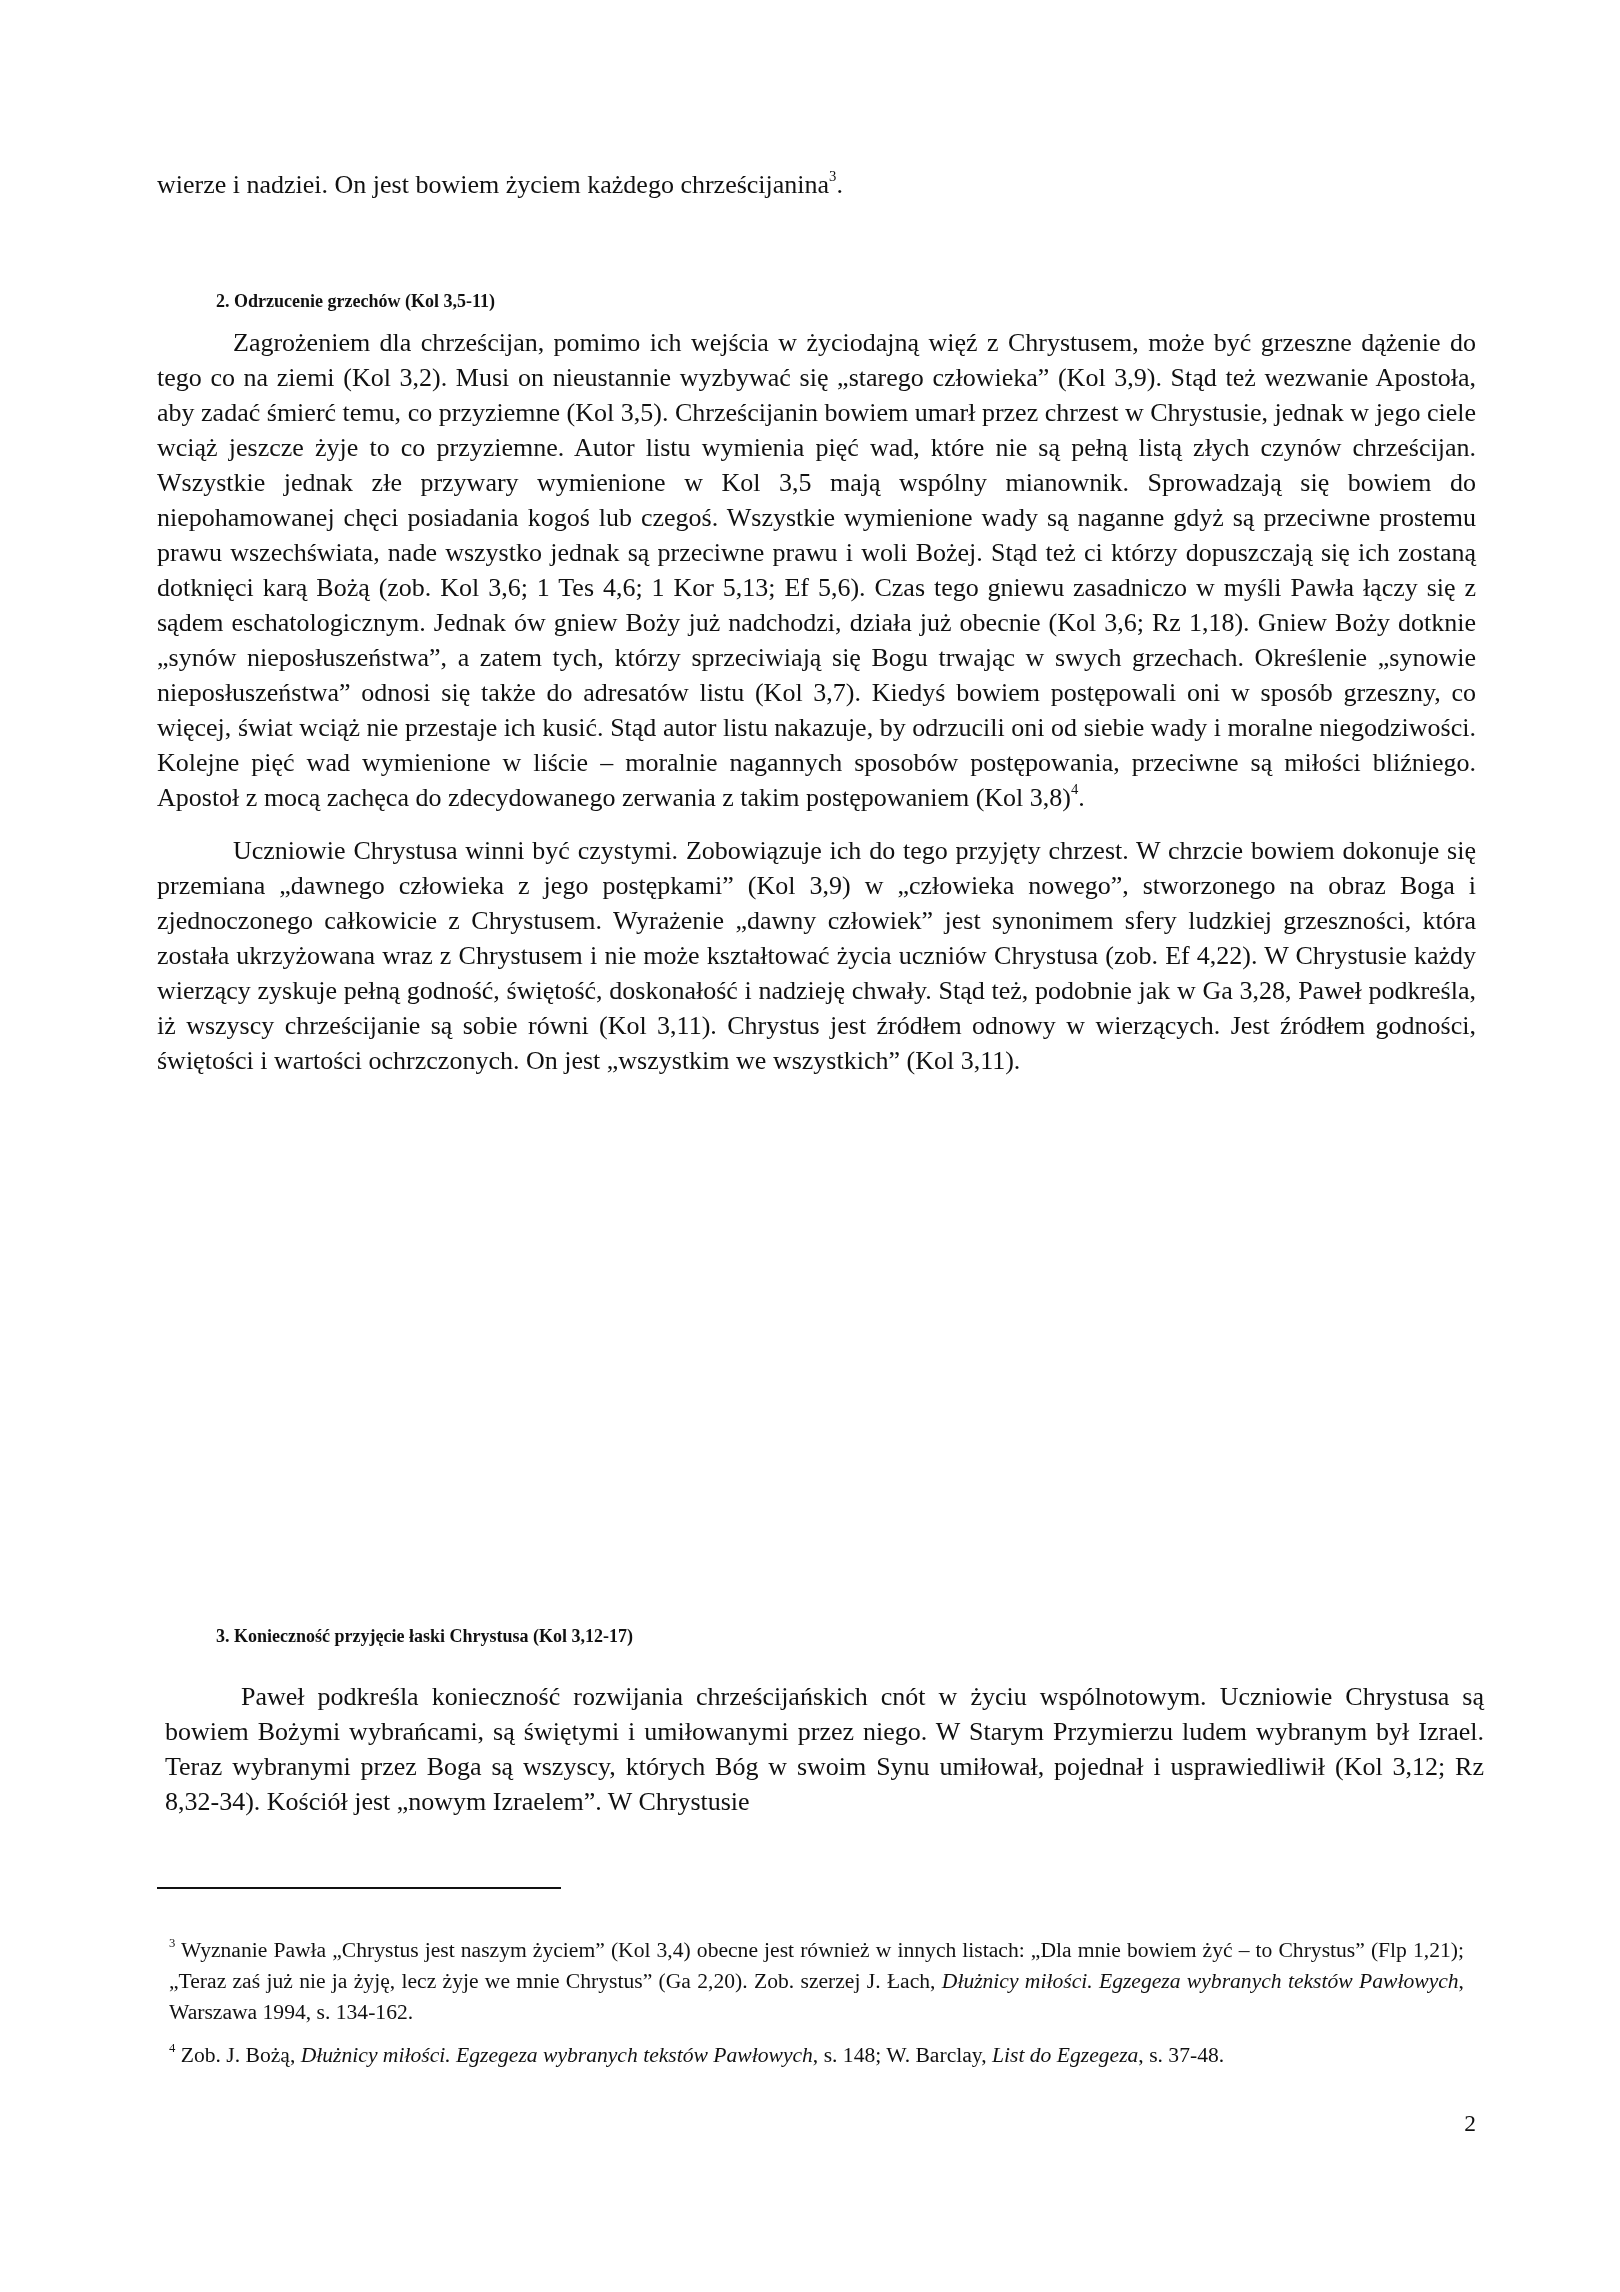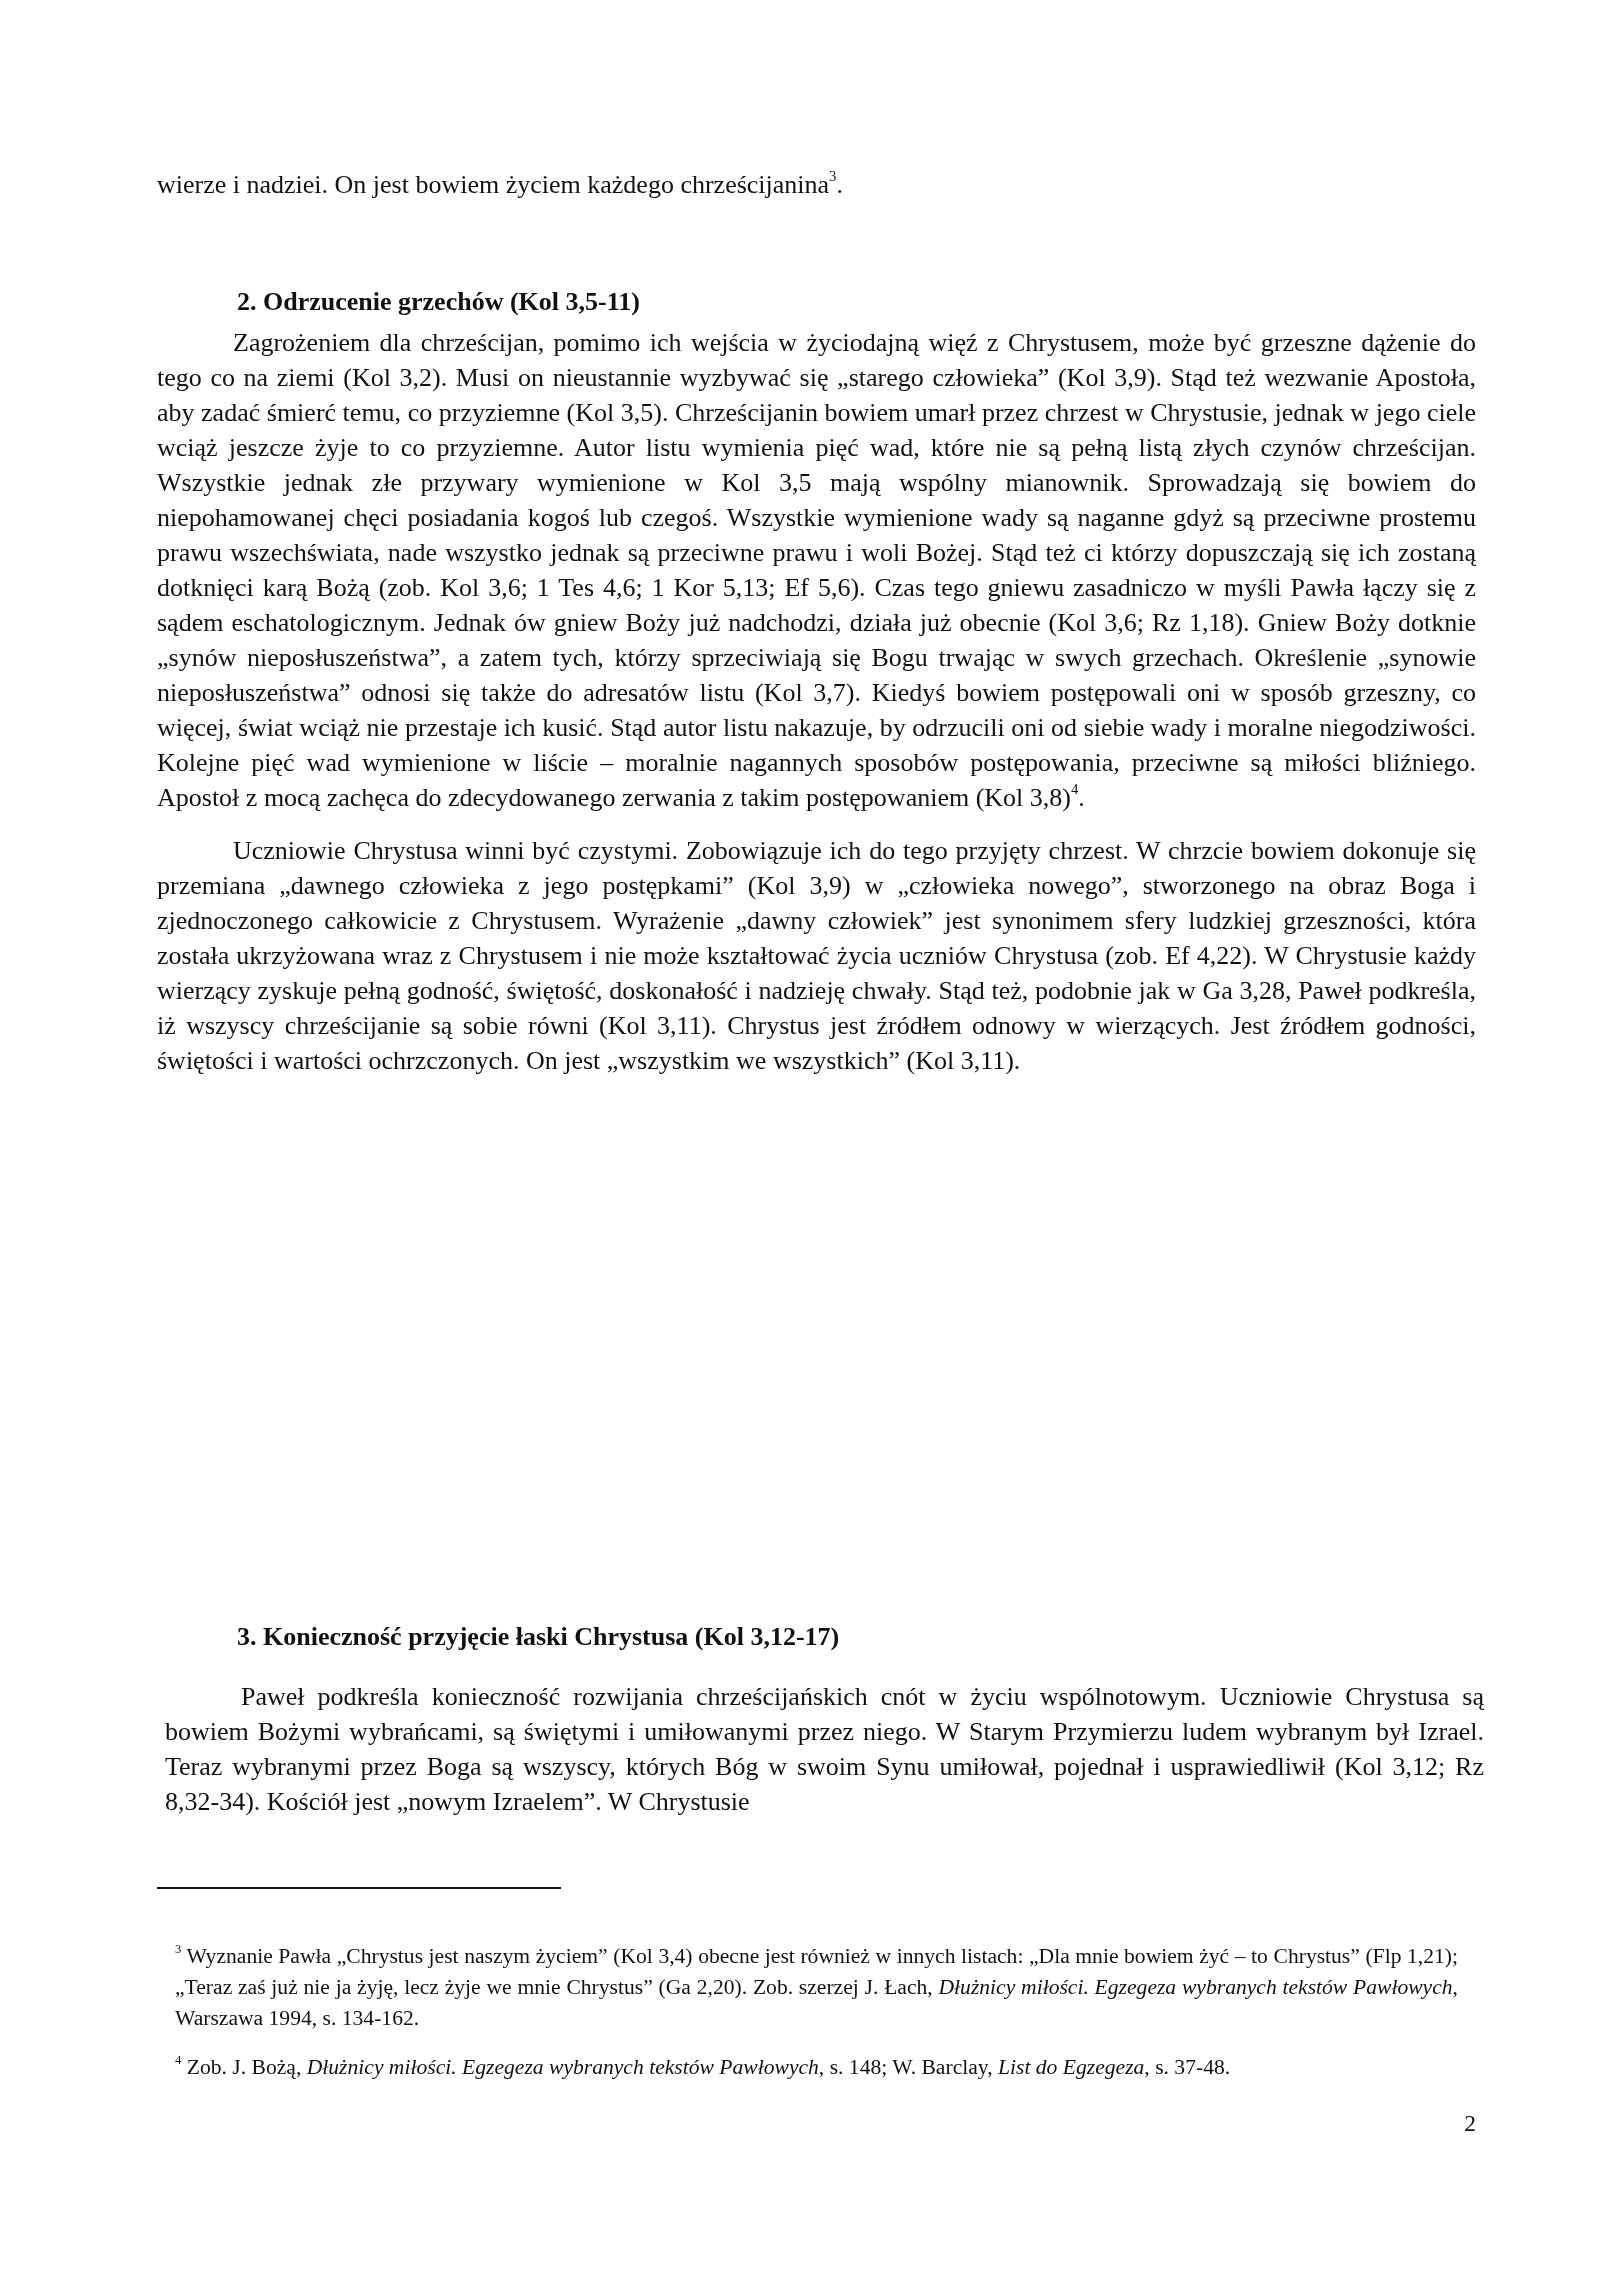--- a/index.html
+++ b/index.html
@@ -2,25 +2,25 @@
 <html><head>
 <meta charset="utf-8">
 <style>
   html, body { margin: 0; padding: 0; background: #ffffff; }
   body { width: 1620px; height: 2293px; position: relative; overflow: hidden;
          font-family: "Liberation Serif", "DejaVu Serif", serif; color: #111; }
   .page { position: absolute; left: 157px; top: 0; width: 1319px; }
   .line-block { position: absolute; left: 0; width: 1319px; font-size: 26px; line-height: 35px; }
   .para { text-align: justify; text-indent: 76px; margin: 0; }
   .noindent { text-indent: 0; }
-  h2 { position: absolute; left: 80px; margin: 0; font-size: 26px; font-weight: bold; line-height: 35px; }
+  h2 { position: absolute; left: 59px; margin: 0; font-size: 18px; font-weight: bold; line-height: 35px; }
   sup { font-size: 14.7px; vertical-align: 11.8px; line-height: 0; }
   .rule { position: absolute; left: 0; width: 404px; height: 0; border-top: 2px solid #111; }
   .footnotes { position: absolute; left: 0; width: 1319px; font-size: 21.6px; line-height: 31px; text-align: justify; }
-  .footnotes p { margin: 18px; }
+  .footnotes p { margin: 12px; }
   .footnotes sup { font-size: 12.7px; vertical-align: 9.8px; }
   .pagenum { position: absolute; right: 0; font-size: 23.5px; }
   i { font-style: italic; }
 </style>
 </head>
 <body>
 
 <div class="page">
 
   <div class="line-block" style="top:167px;">

